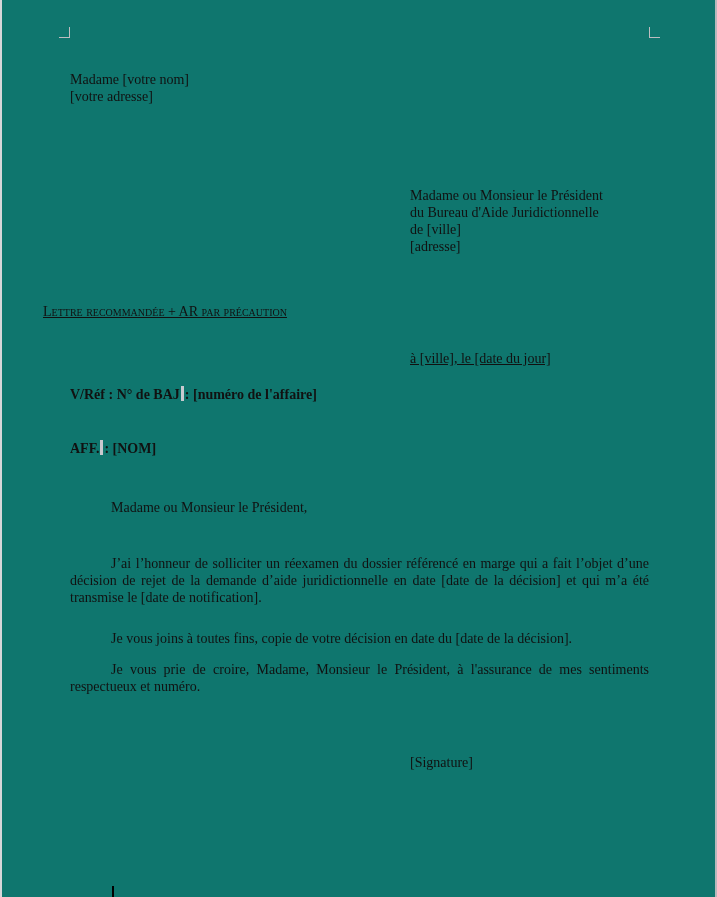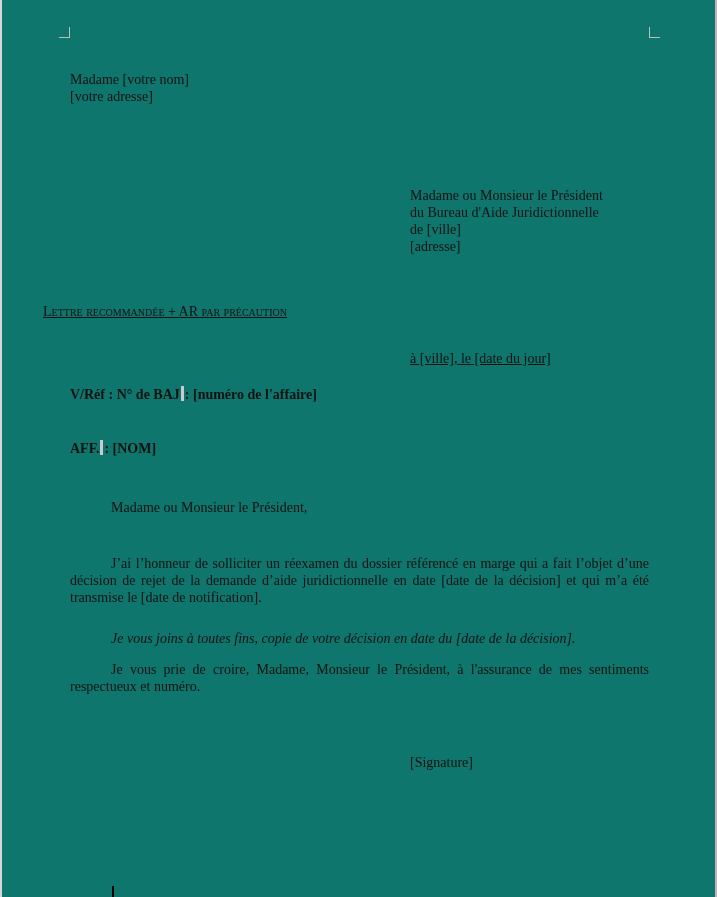--- a/index.html
+++ b/index.html
@@ -38,21 +38,21 @@
     .ref2 { top: 440px; }
     .mark { display: inline-block; width: 3px; height: 15px; background: #c9c9cf; vertical-align: -2px; margin: 0 1px; }
     .greeting { left: 111px; top: 499px; }
     .para {
       position: absolute; left: 70px; width: 579px;
       font-size: 14px; line-height: 17px; text-align: justify;
       text-indent: 41px;
     }
     .p1 { top: 527px; margin-top: 28px; }
     .p2 { top: 586px; }
-    .p3 { top: 630px; font-style: italic; }
+    .p3 { top: 630px; }
     .p4 { top: 661px; }
     .signature { left: 410px; top: 754px; }
     .cursor { position: absolute; left: 112px; top: 886px; width: 2px; height: 11px; background: #000; }
     .line { display: block; }
   </style>
 </head>
 <body>
 
 <div class="page">
   <div class="left-edge"></div>

